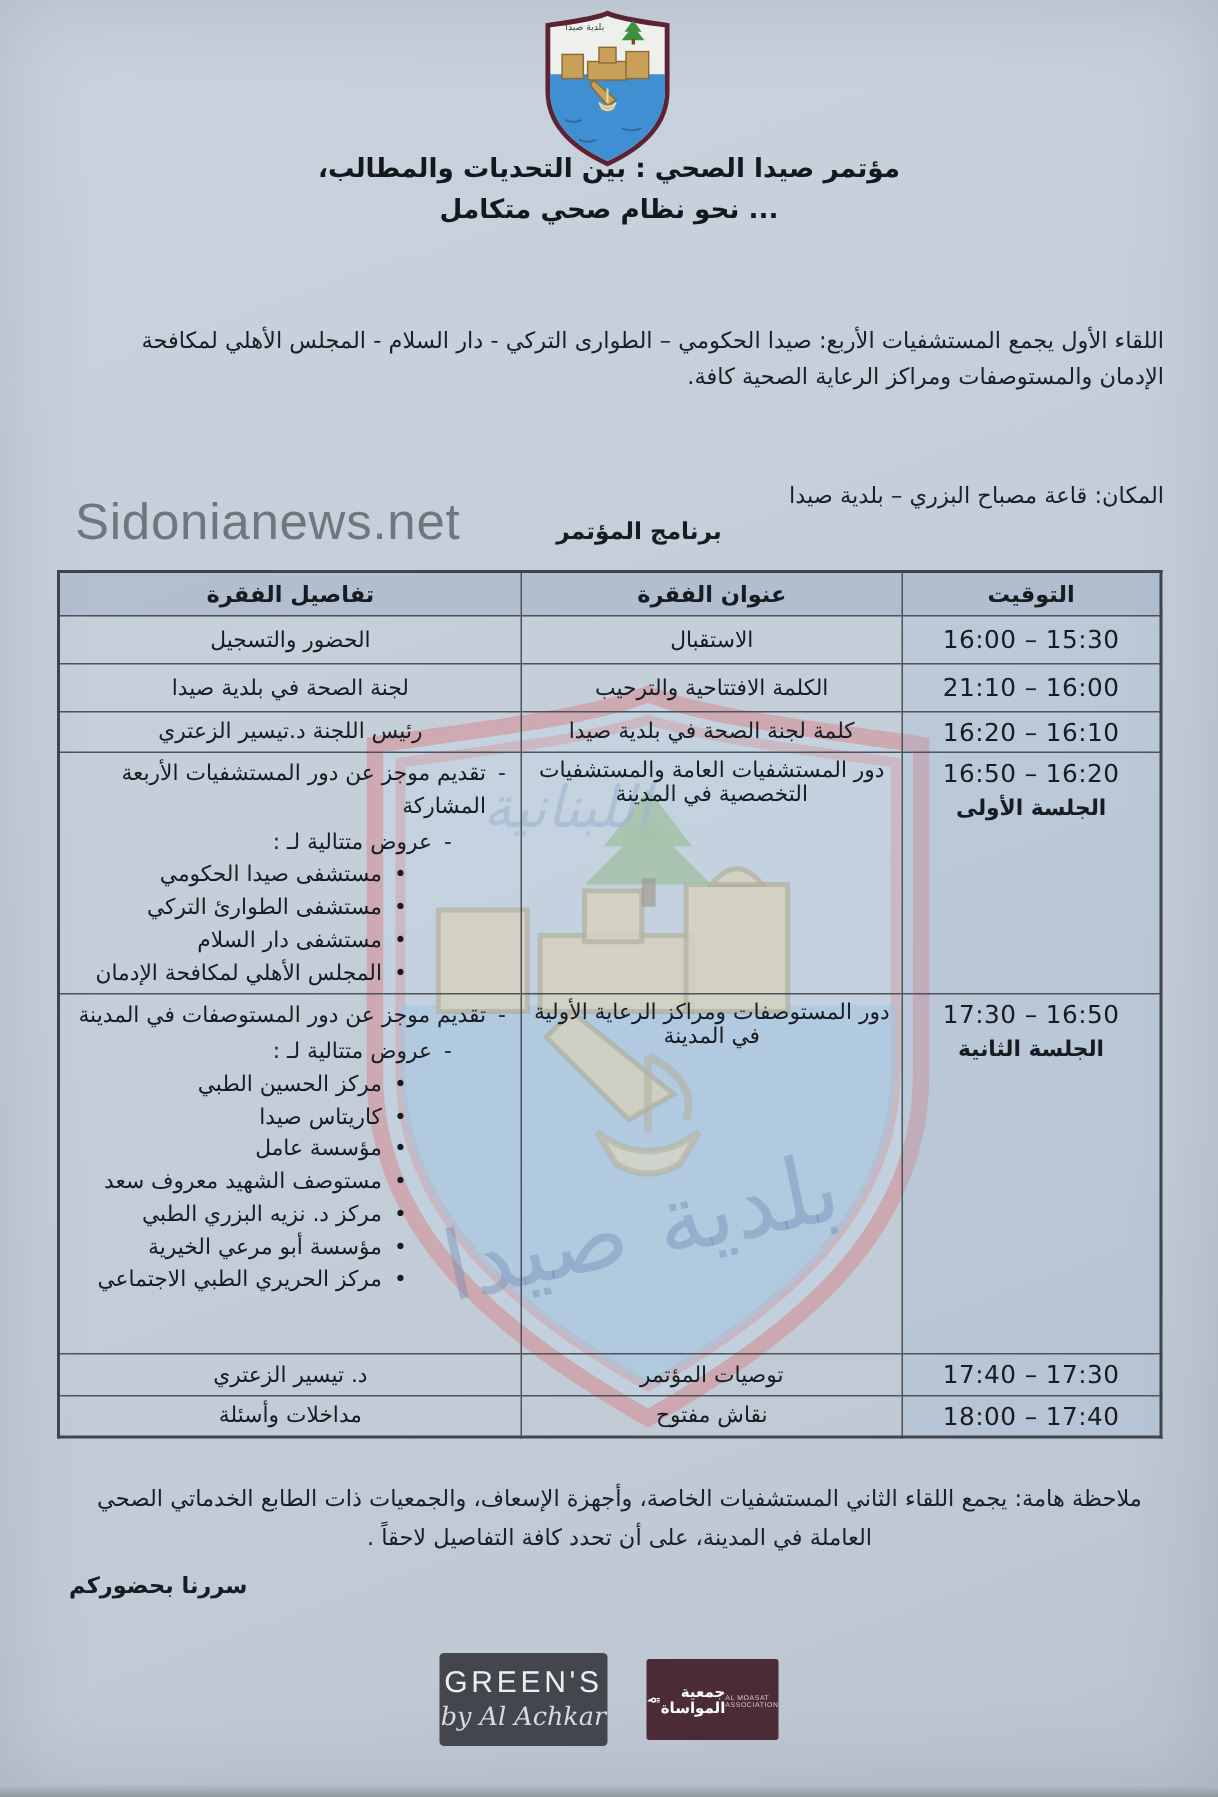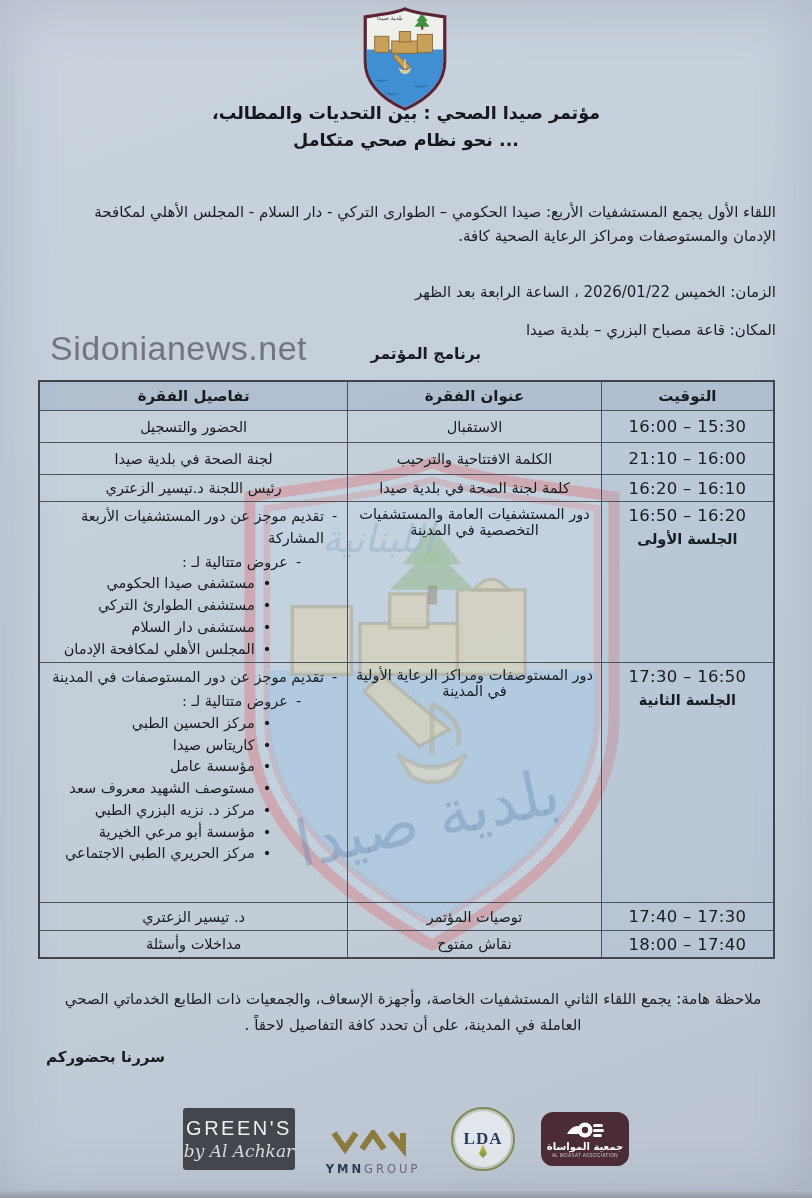--- a/index.html
+++ b/index.html
@@ -11,21 +11,21 @@
   }
   .bottom-edge{position:absolute;left:0;bottom:0;width:100%;height:8px;
     background:linear-gradient(#b3bcc6,#8f97a1);}
   
   .emblem-top{position:absolute;left:356px;top:6px;width:98px;height:106px;}
   .title{position:absolute;left:0;width:100%;text-align:center;font-weight:bold;
     font-size:17.5px;letter-spacing:.2px;color:#14171d;direction:rtl;}
   .title1{top:103px;} .title2{top:130px;}
   .para{position:absolute;direction:rtl;text-align:right;font-size:15px;line-height:1.6;color:#1a1e26;}
   .welcome{top:169px;left:0;width:100%;text-align:center;}
-  .meeting{top:200px;right:36px;left:80px;}
+  .meeting{top:215px;right:36px;left:80px;}
   .when{top:280px;right:36px;left:40px;}
   .where{top:318px;right:36px;left:40px;}
   .news-watermark{position:absolute;left:50px;top:329px;font-size:34px;font-weight:500;
     color:rgba(105,110,118,.92);letter-spacing:.5px;font-family:"Liberation Sans",sans-serif;}
   .program-title{position:absolute;top:345px;left:0;width:100%;text-align:center;
     font-weight:bold;font-size:15.5px;direction:rtl;margin-left:20px;}
   
   .emblem-big{position:absolute;left:218px;top:450px;width:428px;height:508px;z-index:0;opacity:.62;}
   
   table.program{position:absolute;left:38px;top:380px;width:737px;z-index:1;
@@ -68,22 +68,22 @@
   .ymn-text{font-size:11.5px;letter-spacing:3px;margin-top:6px;white-space:nowrap;}
   .ymn-text .b{font-weight:bold;color:#2d3a56;}
   .ymn-text .l{color:#646a74;}
   .logo-lda{width:60px;height:60px;border-radius:50%;border:2px solid #7d8a57;
     box-shadow:0 0 0 2px rgba(125,138,87,.35) inset;background:rgba(236,240,243,.75);
     display:flex;align-items:center;justify-content:center;position:relative;}
   .lda-letters{font-family:"Liberation Serif",serif;font-weight:bold;font-size:17px;
     color:#2b3a5e;letter-spacing:1px;}
   .lda-flame{position:absolute;bottom:11px;left:26px;width:8px;height:14px;
     background:linear-gradient(#d8c54a,#6f8f3f);clip-path:polygon(50% 0,100% 70%,50% 100%,0 70%);}
-  .logo-moasat{width:88px;height:54px;background:#4b2b35;border-radius:12px;
-    display:flex;flex-direction:column;align-items:center;justify-content:center;color:#fff;}
+  .logo-moasat{width:88px;height:54px;background:#4b2b35;border-radius:2px;
+    display:flex;flex-direction:row;align-items:center;justify-content:center;color:#fff;}
   .moasat-ar{font-size:10px;font-weight:bold;direction:rtl;margin-top:1px;}
   .moasat-en{font-size:4.6px;letter-spacing:.4px;color:#d9cbd0;margin-top:1px;
     font-family:"Liberation Sans",sans-serif;}
 </style>
 </head>
 <body>
 
 <div class="page">
 
   <svg class="emblem-top" viewBox="0 0 100 112">
@@ -109,21 +109,20 @@
       <path d="M44 66 Q50 71 56 66 L54 70 Q50 73 46 70 Z"></path>
       <line x1="50" y1="56" x2="50" y2="66" stroke-width="1.4"></line>
     </g>
     <path d="M20 78 q6 3 12 0 M60 84 q7 3 14 0 M30 92 q6 3 12 0" stroke="#2a6aa8" fill="none" stroke-width="1.3"></path>
   </svg>
 
   <div class="title title2">... نحو نظام صحي متكامل</div>
   <div class="title title1">مؤتمر صيدا الصحي : بين التحديات والمطالب،</div>
 
   <div class="para meeting">اللقاء الأول يجمع المستشفيات الأربع: صيدا الحكومي – الطوارى التركي - دار السلام - المجلس الأهلي لمكافحة الإدمان والمستوصفات ومراكز الرعاية الصحية كافة.</div>
-  <div class="para when">الزمان: الخميس 2026/01/22 ، الساعة الرابعة بعد الظهر</div>
   <div class="para where">المكان: قاعة مصباح البزري – بلدية صيدا</div>
 
   <div class="news-watermark">Sidonianews.net</div>
 
   <div class="program-title">برنامج المؤتمر</div>
 
   <svg class="emblem-big" viewBox="0 0 100 120">
     <path d="M50 3 C40 7 20 9 7 11 L7 63 C7 88 27 104 50 117 C73 104 93 88 93 63 L93 11 C80 9 60 7 50 3 Z" fill="rgba(196,219,236,.55)" stroke="rgba(214,136,142,.85)" stroke-width="2.6"></path>
     <path d="M50 7 C41 10 24 12 11 13.8 L11 62 C11 85 29 100 50 112 C71 100 89 85 89 62 L89 13.8 C76 12 59 10 50 7 Z" fill="none" stroke="rgba(214,136,142,.55)" stroke-width="1.6"></path>
     <path d="M11 52 L89 52 L89 62 C89 85 71 100 50 112 C29 100 11 85 11 62 Z" fill="rgba(146,192,226,.6)"></path>
@@ -292,34 +291,20 @@
       </tbody>
   </table>
 
   <div class="para note">ملاحظة هامة: يجمع اللقاء الثاني المستشفيات الخاصة، وأجهزة الإسعاف، والجمعيات ذات الطابع الخدماتي الصحي العاملة في المدينة، على أن تحدد كافة التفاصيل لاحقاً .</div>
   <div class="closing">سررنا بحضوركم</div>
 
   <div class="sponsors">
     <div class="logo-greens">
       <div class="g-main">GREEN'S</div>
       <div class="g-sub">by Al Achkar</div>
-    </div>
-    <div class="logo-ymn">
-      <svg width="84" height="26" viewBox="0 0 84 26">
-        <g stroke="#8c7b3e" stroke-width="6" fill="none" stroke-linecap="butt">
-          <polyline points="3,3 14,19 25,3"></polyline>
-          <polyline points="31,19 42,3 53,19"></polyline>
-          <polyline points="59,3 72,19 72,3"></polyline>
-        </g>
-      </svg>
-      <div class="ymn-text"><span class="b">YMN</span><span class="l">GROUP</span></div>
-    </div>
-    <div class="logo-lda">
-      <span class="lda-letters">LDA</span>
-      <span class="lda-flame"></span>
     </div>
     <div class="logo-moasat">
       <svg width="40" height="19" viewBox="0 0 40 19">
         <path d="M2 13 Q8 2 17 6 L14 13 Z" fill="#fff"></path>
         <circle cx="20" cy="9" r="7.5" fill="#fff"></circle>
         <circle cx="20" cy="9" r="3.2" fill="#4b2b35"></circle>
         <g fill="#fff">
           <rect x="28" y="3" width="10" height="3" rx="1.5"></rect>
           <rect x="28" y="8" width="11" height="3" rx="1.5"></rect>
           <rect x="28" y="13" width="9" height="3" rx="1.5"></rect>

